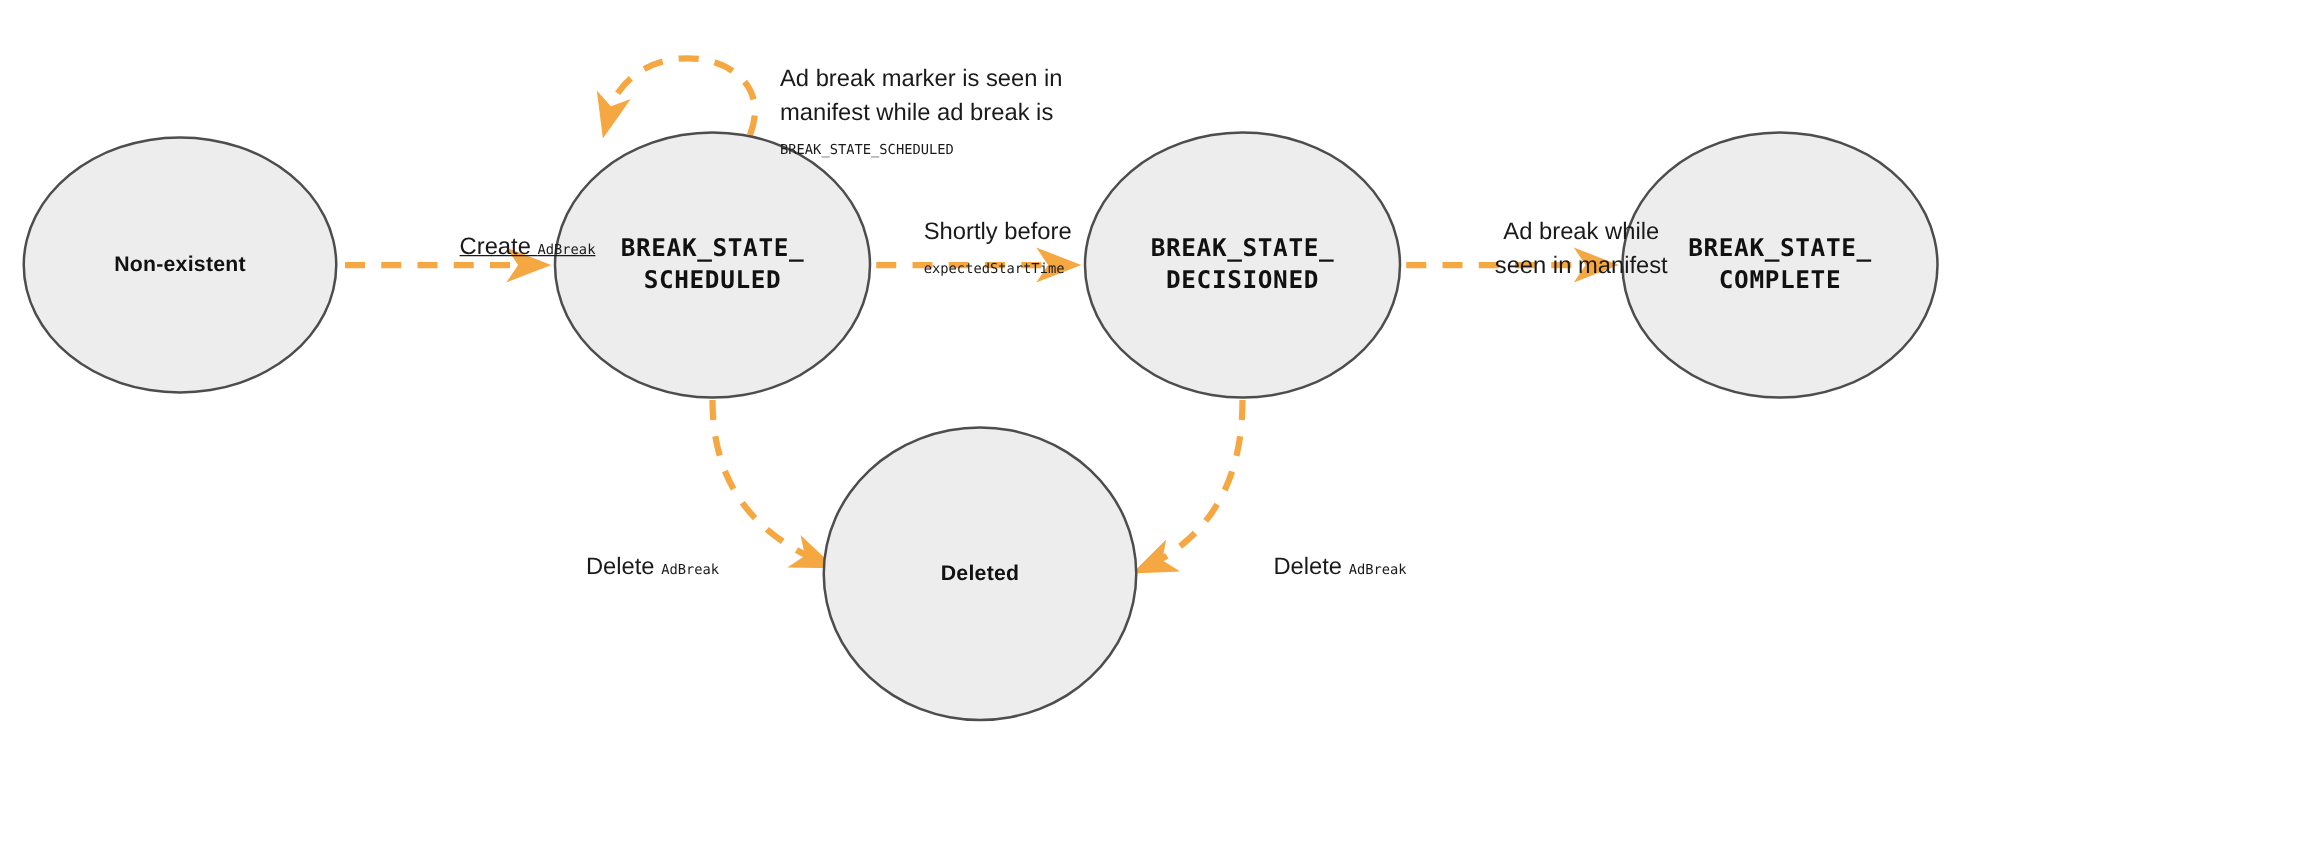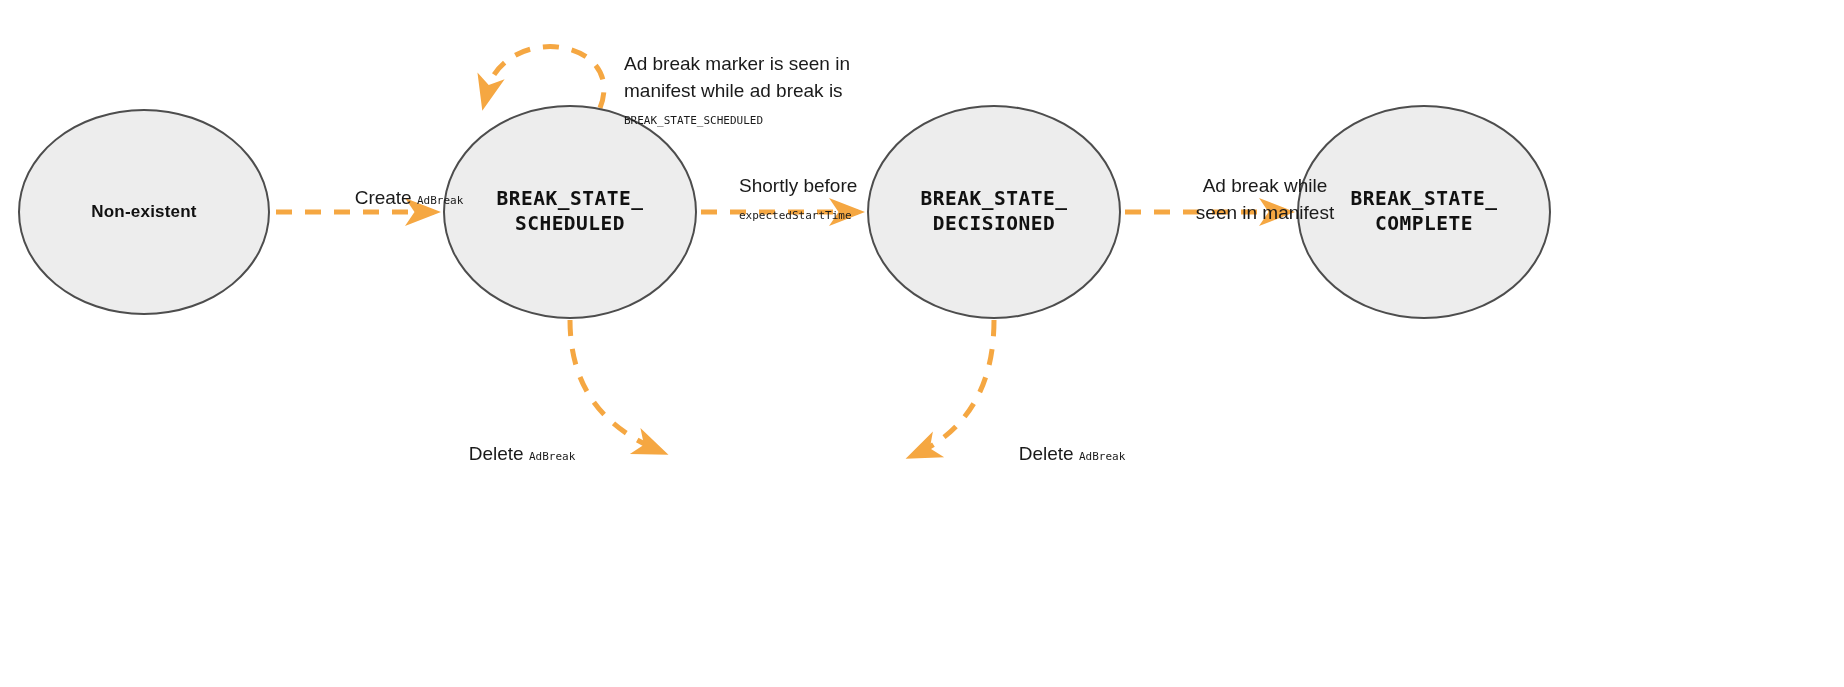--- a/index.html
+++ b/index.html
@@ -105,22 +105,25 @@
   <div class="node" style="left:867px; top:105px; width:254px; height:214px;">
     <div class="node-label mono">BREAK_STATE_
 DECISIONED</div>
   </div>
 
   <div class="node" style="left:1297px; top:105px; width:254px; height:214px;">
     <div class="node-label mono">BREAK_STATE_
 COMPLETE</div>
   </div>
 
+  <div class="node" style="left:658px; top:341px; width:252px; height:236px;">
+    <div class="node-label sans">Deleted</div>
+  </div>
 
-  <div class="edge-label lbl-center" style="left:284px; top:158px; width:250px;">
+  <div class="edge-label lbl-center" style="left:297px; top:158px; width:250px;text-decoration:underline;">
     <span>Create </span><span class="mono">AdBreak</span>
   </div>
 
   <div class="edge-label lbl-left" style="left:588px; top:24px; width:340px;">
     <span>Ad break marker is seen in
 manifest while ad break is
 </span><span class="mono">BREAK_STATE_SCHEDULED</span>
   </div>
 
   <div class="edge-label lbl-left" style="left:703px; top:146px; width:230px;">

